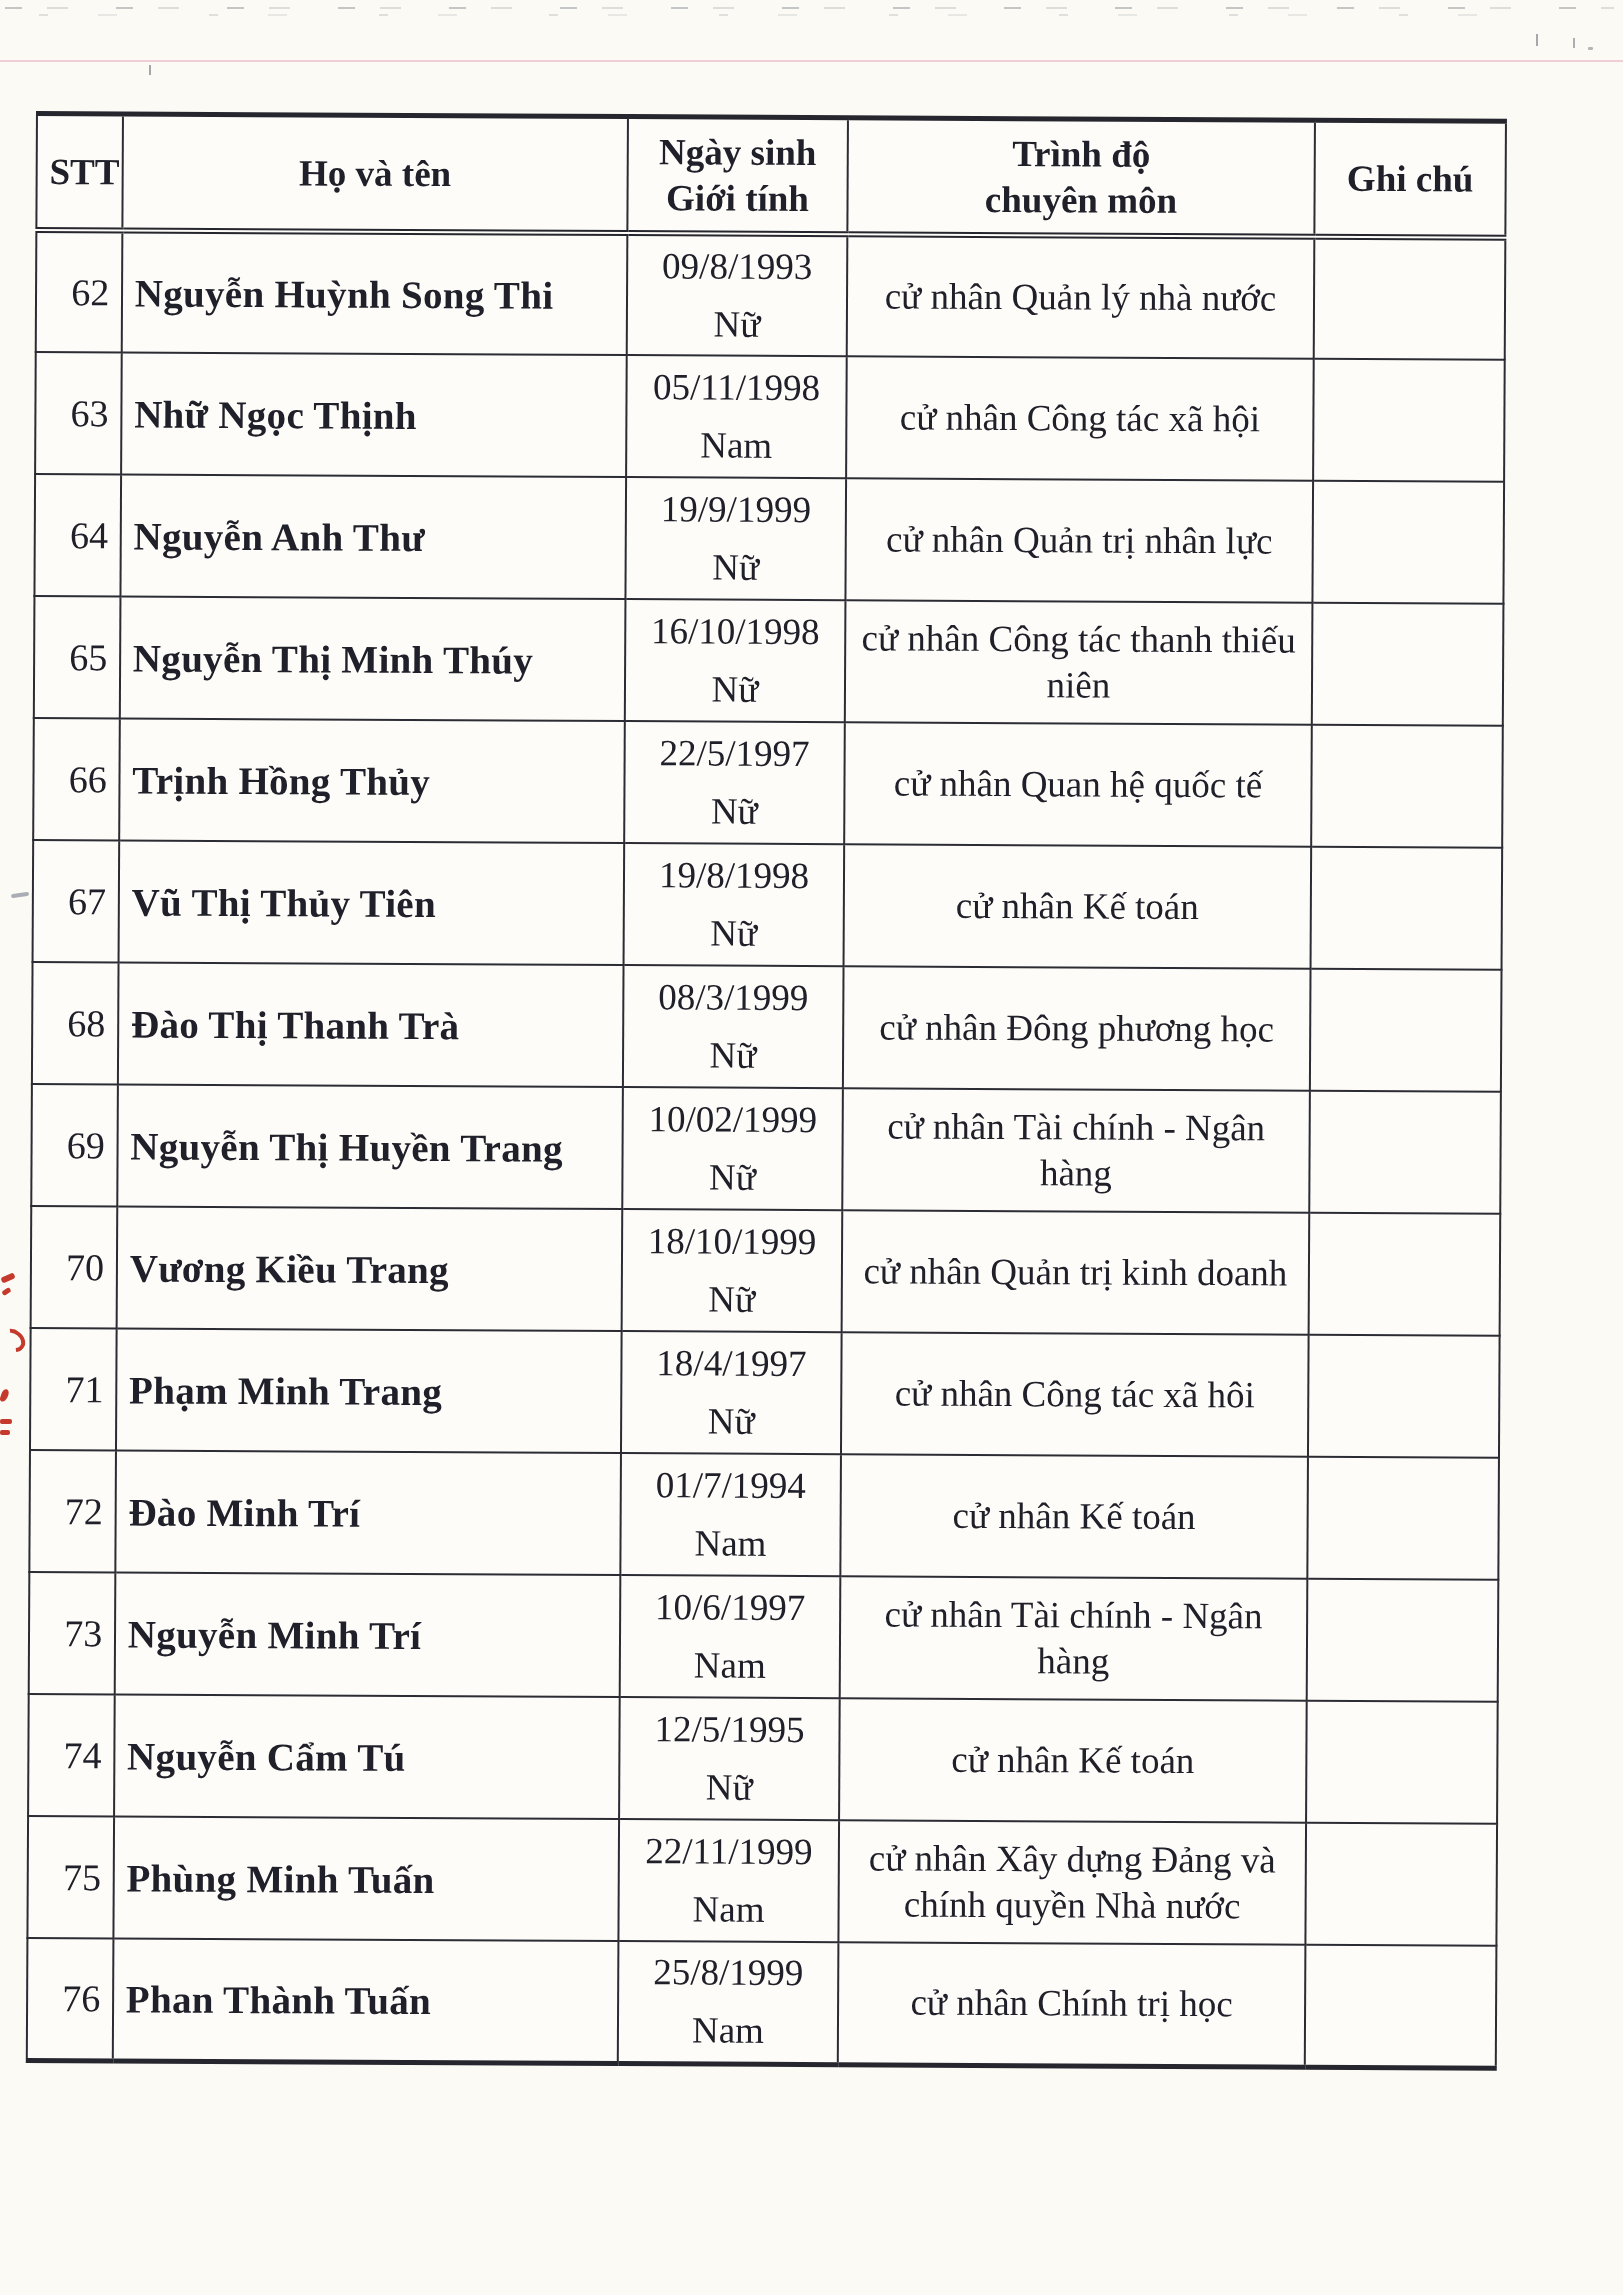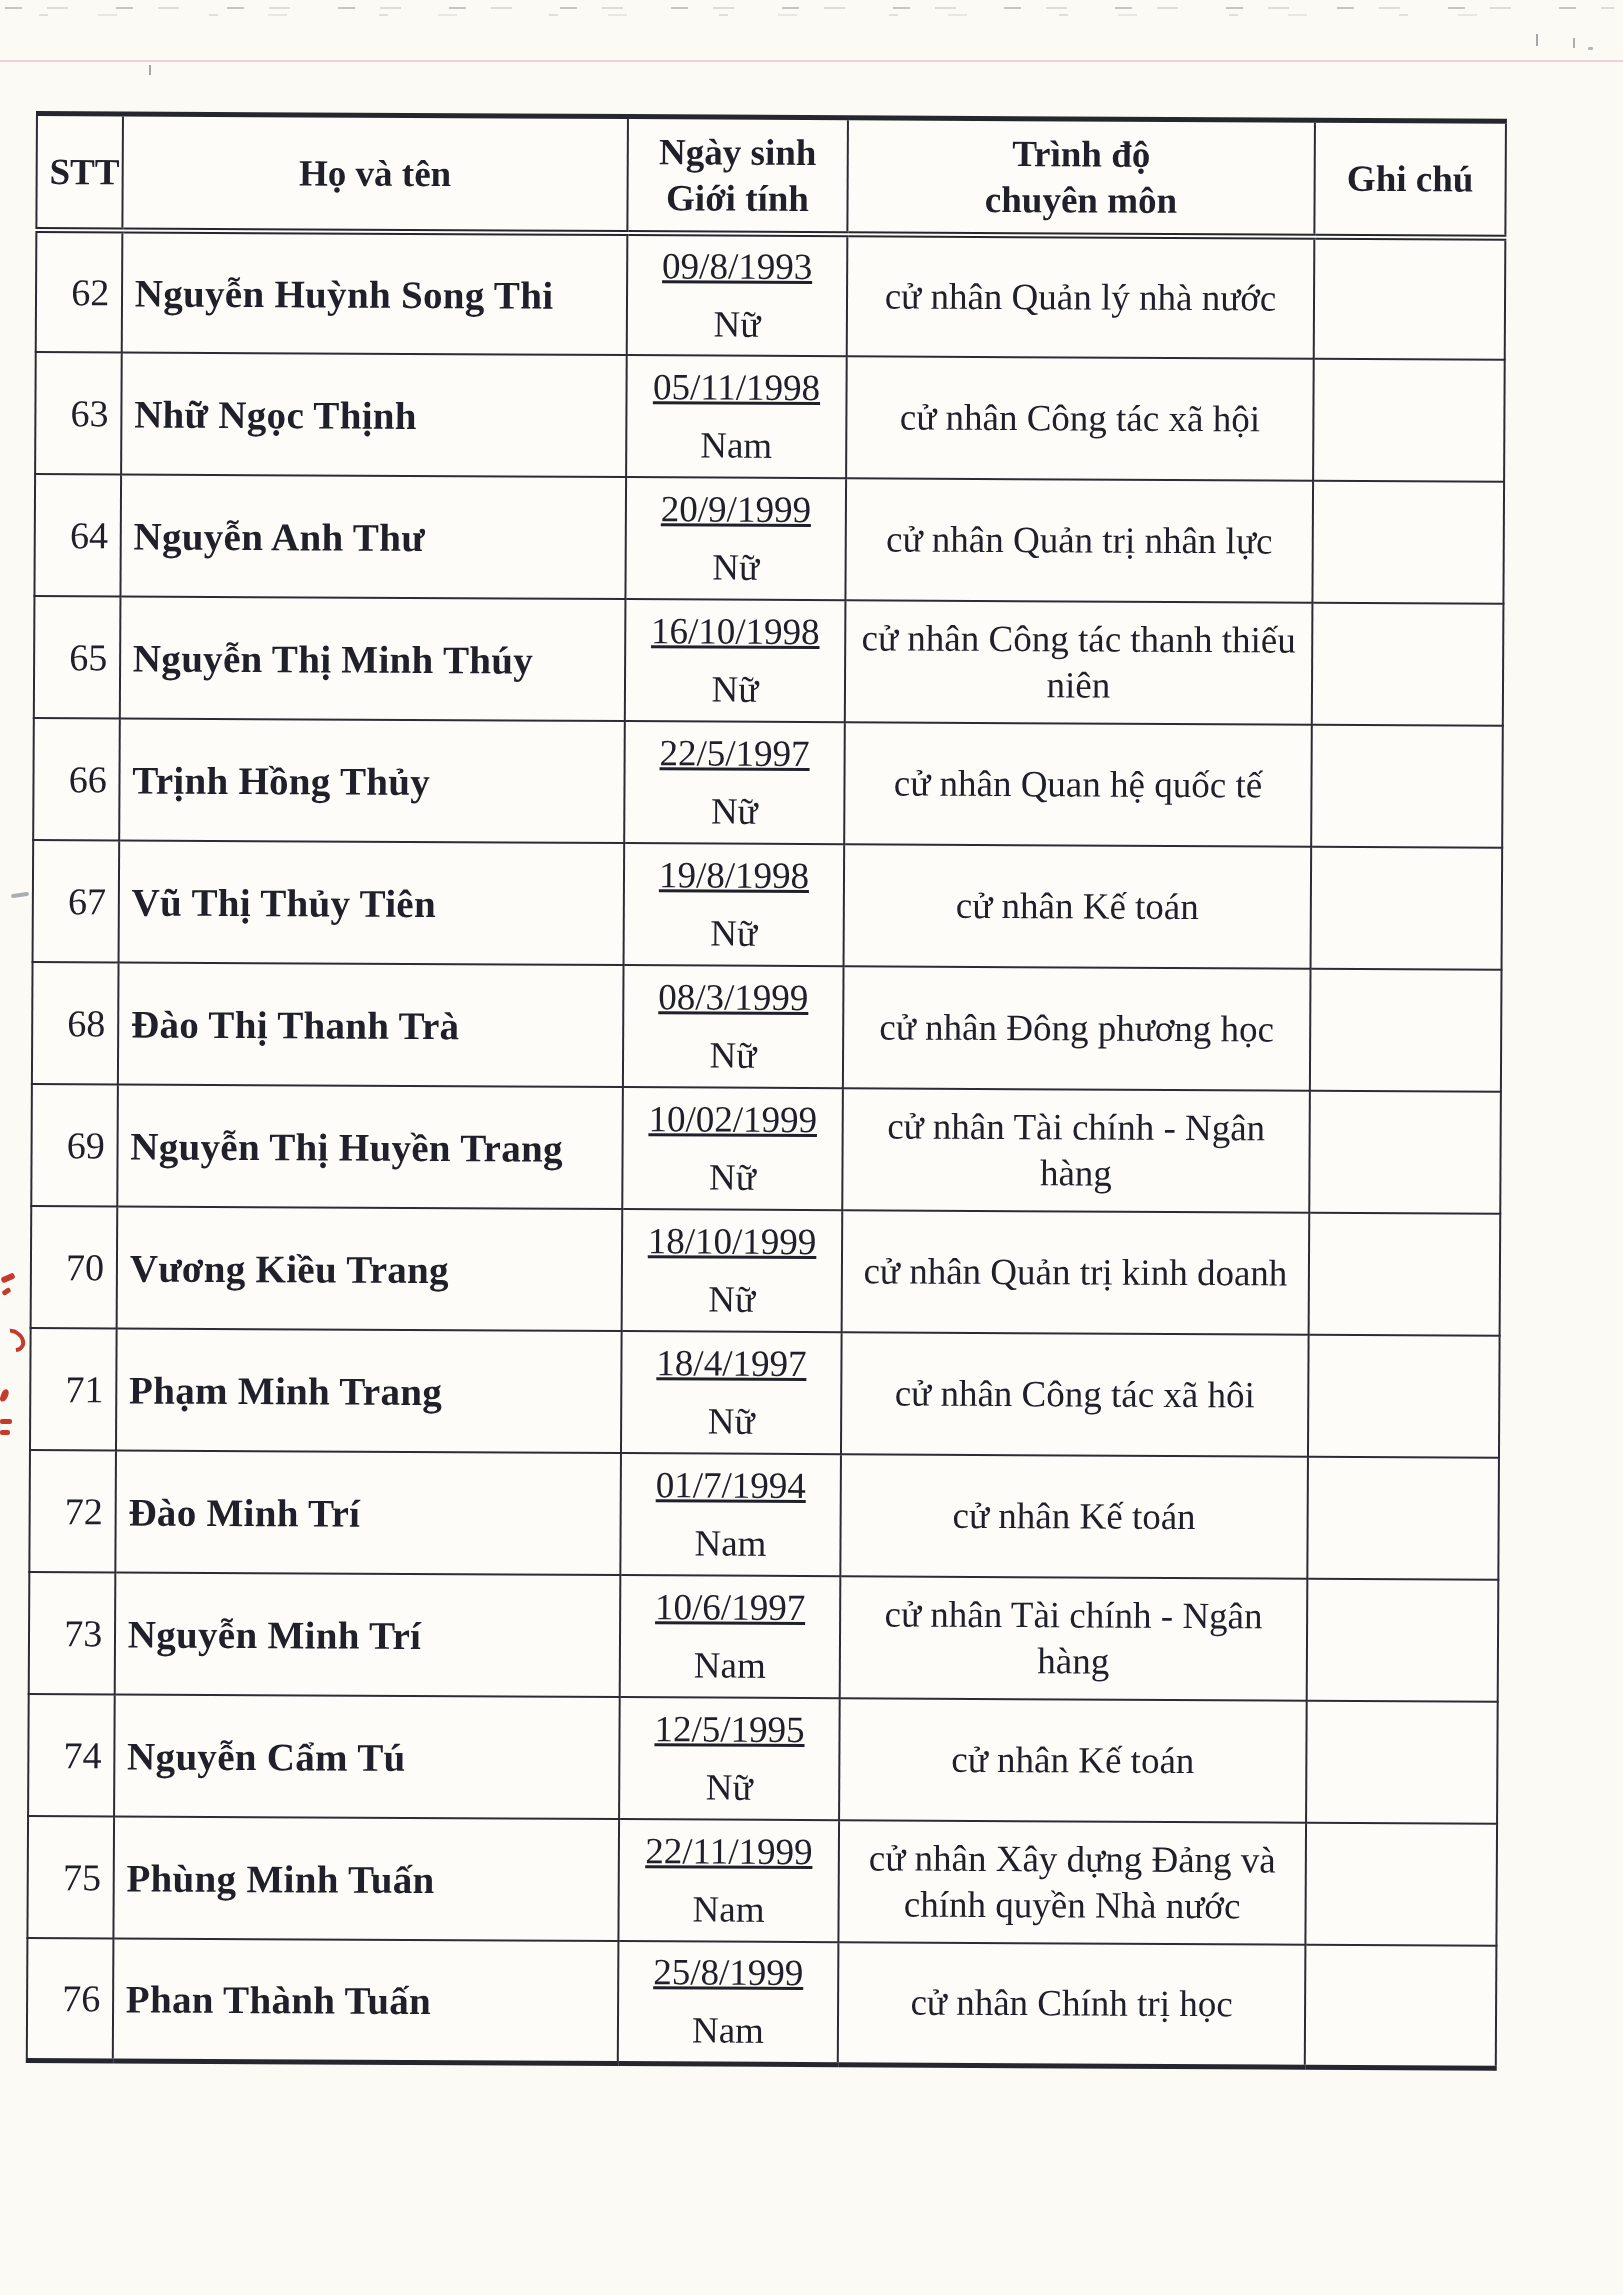--- a/index.html
+++ b/index.html
@@ -68,21 +68,21 @@
     border-top:5.2px solid #26262e;
     border-bottom:6.5px double #26262e;
     font-weight:bold;font-size:37px;line-height:1.22;
     text-align:center;
   }
   table.roster tbody tr{height:122px;}
   table.roster tbody tr:last-child td{border-bottom:5.9px solid #26262e;}
   td.c-stt{text-align:right;font-size:38px;}
   td.c-name{font-weight:bold;font-size:39px;padding-left:10.5px;letter-spacing:0.3px;}
   td.c-dob{text-align:center;font-size:37px;line-height:1.1;}
-  td.c-dob .dob{margin-bottom:17px;text-decoration:underline;}
+  td.c-dob .dob{margin-bottom:17px;}
   td.c-qual{text-align:center;font-size:37px;line-height:1.25;padding:0 17px;}
   td.c-note{background:transparent;}
   th .h2line{display:block;}
 </style>
 </head>
 <body>
 
 <div class="page">
 
   <div class="artifact noise-band-1"></div>
@@ -149,21 +149,21 @@
               <div class="dob">05/11/1998</div>
               <div class="gender">Nam</div>
             </td>
             <td class="c-qual">cử nhân Công tác xã hội</td>
             <td class="c-note"></td>
           </tr>
           <tr>
             <td class="c-stt">64</td>
             <td class="c-name">Nguyễn Anh Thư</td>
             <td class="c-dob">
-              <div class="dob">20/9/1999</div>
+              <div class="dob">19/9/1999</div>
               <div class="gender">Nữ</div>
             </td>
             <td class="c-qual">cử nhân Quản trị nhân lực</td>
             <td class="c-note"></td>
           </tr>
           <tr>
             <td class="c-stt">65</td>
             <td class="c-name">Nguyễn Thị Minh Thúy</td>
             <td class="c-dob">
               <div class="dob">16/10/1998</div>

